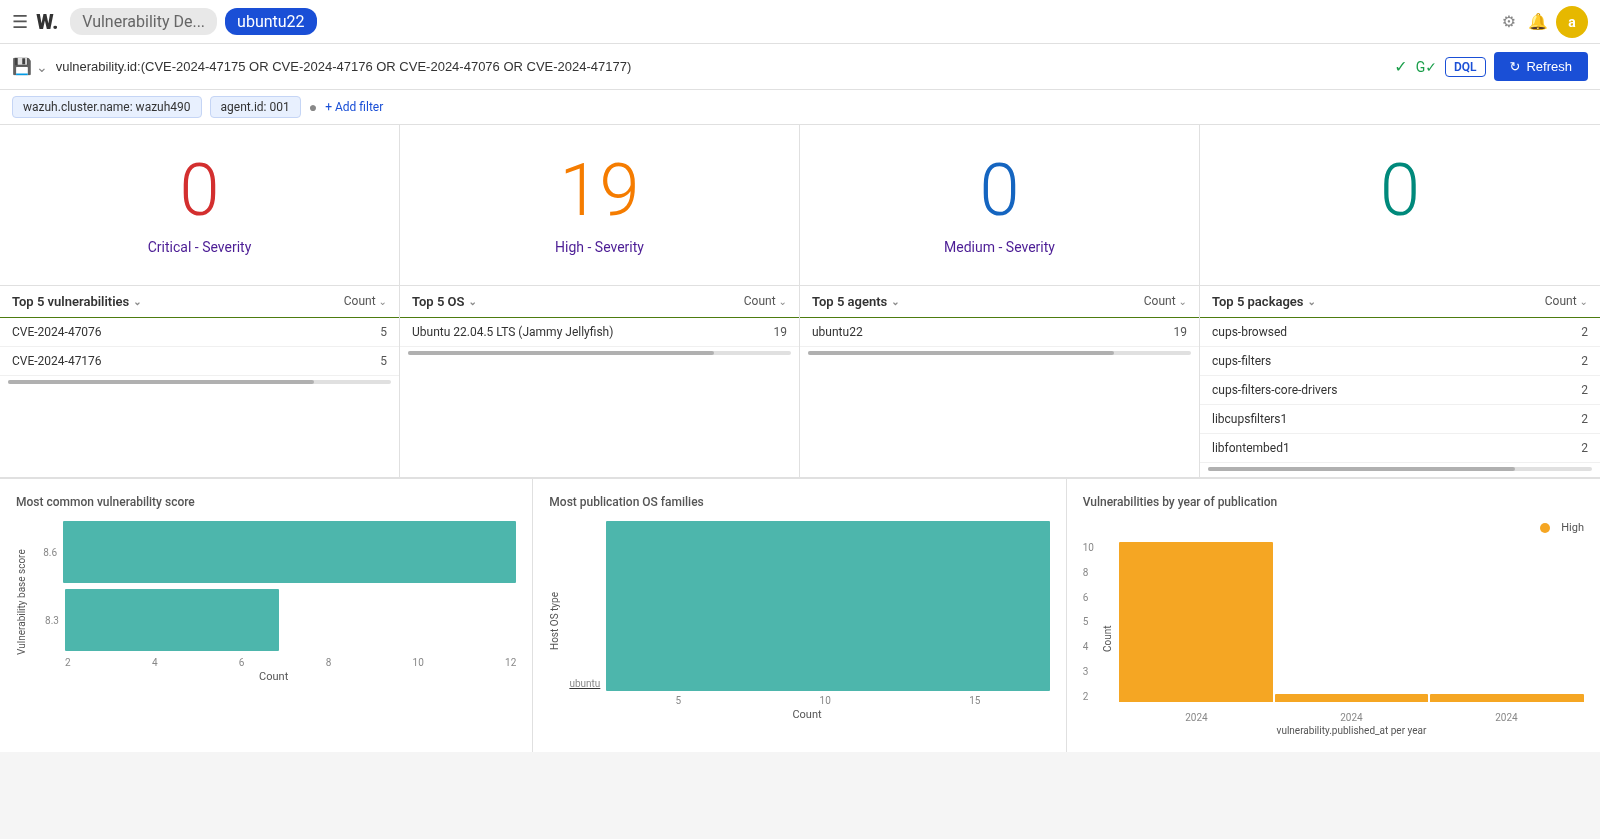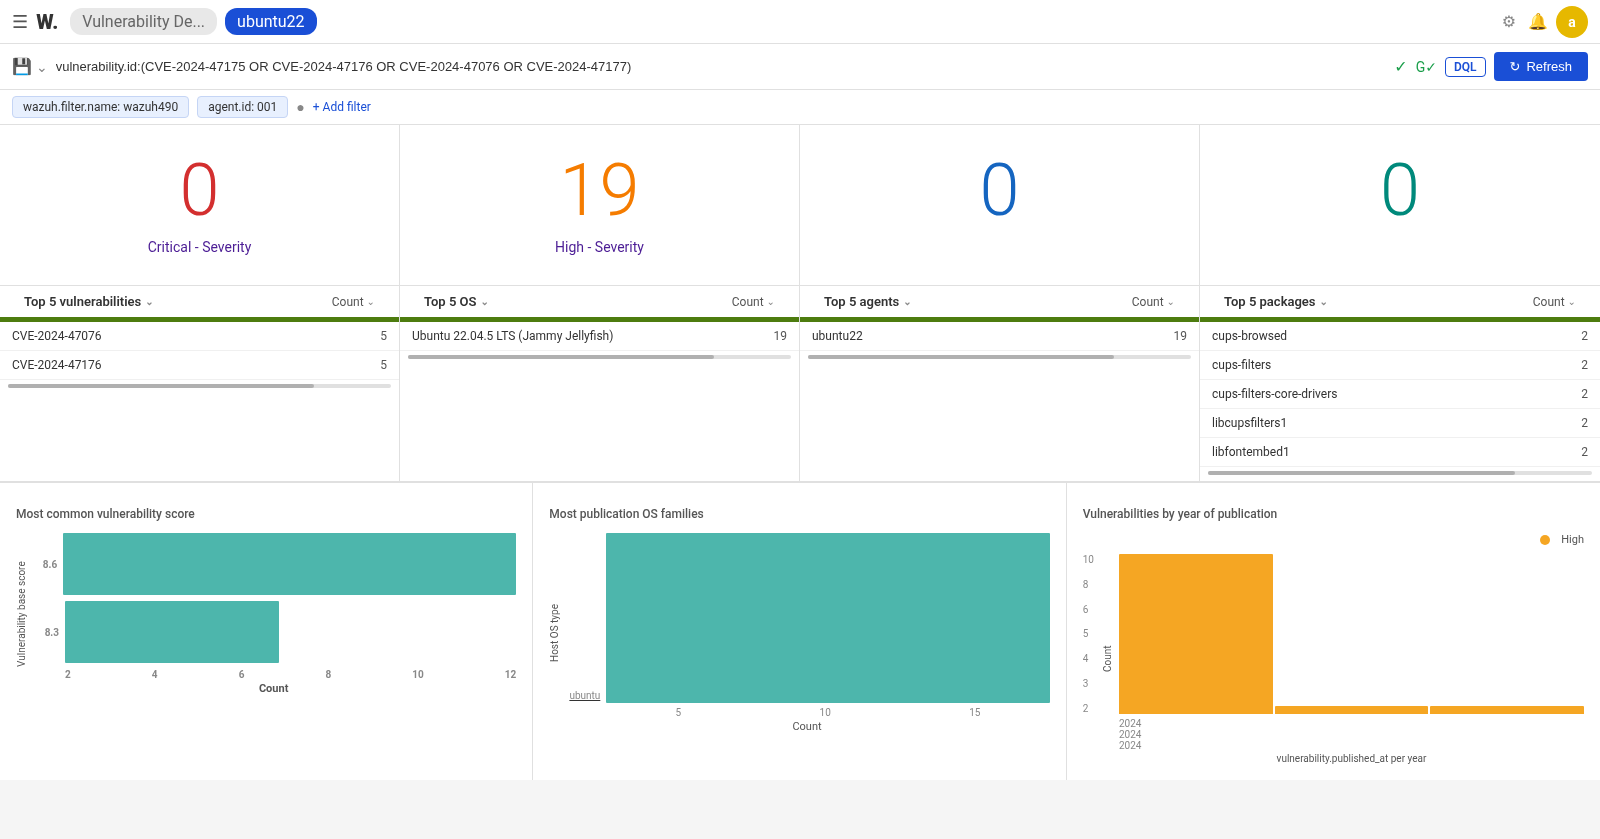--- a/index.html
+++ b/index.html
@@ -62,40 +62,40 @@
     .color-low { color: #00897b; }
 
     
     .tables-row {
       display: grid; grid-template-columns: repeat(4, 1fr); gap: 0;
       background: #fff; border-bottom: 1px solid #e0e0e0;
     }
     .table-section { border-right: 1px solid #e0e0e0; overflow: hidden; }
     .table-section:last-child { border-right: none; }
     .table-header {
-      display: flex; align-items: center; justify-content: space-between;
-      padding: 8px 24px; border-bottom: 5px solid #4d7c0f; background: #fff;
+      display: flex; align-items: flex-start; justify-content: space-between;
+      padding: 8px 12px; border-bottom: 1px solid #4d7c0f; background: #fff;
     }
     .table-header-title { font-weight: 600; font-size: 13px; color: #333; display: flex; align-items: center; gap: 4px; }
     .table-header-count { font-size: 12px; color: #555; display: flex; align-items: center; gap: 3px; cursor: pointer; }
     .chevron { font-size: 10px; color: #888; }
     .table-row { display: flex; justify-content: space-between; padding: 7px 12px; border-bottom: 1px solid #f0f0f0; font-size: 12px; }
     .table-row:last-child { border-bottom: none; }
     .table-row-val { color: #555; }
     .scrollbar-hint { height: 4px; background: #e0e0e0; margin: 4px 8px 6px; border-radius: 2px; position: relative; }
     .scrollbar-thumb { height: 4px; background: #b0b0b0; border-radius: 2px; width: 80%; }
 
     
     .charts-row {
       display: grid; grid-template-columns: 1fr 1fr 1fr; gap: 0;
       background: #fff; border-top: 1px solid #e0e0e0;
     }
     .chart-panel { border-right: 1px solid #e0e0e0; padding: 16px; }
     .chart-panel:last-child { border-right: none; }
-    .chart-title { font-size: 12px; color: #555; margin-bottom: 12px; font-weight: 500; margin-top: 8px; }
+    .chart-title { font-size: 12px; color: #555; margin-bottom: 12px; font-weight: 500; }
     .legend-dot { display: inline-block; width: 10px; height: 10px; border-radius: 50%; background: #f5a623; margin-right: 4px; }
     .legend-label { font-size: 11px; color: #555; margin-left: 7px; }
     .legend-row { display: flex; align-items: center; justify-content: flex-end; margin-bottom: 8px; }
   </style>
 </head>
 <body>
 
 <div class="top-nav">
   <span class="hamburger">☰</span>
   <span class="logo">W.</span>
@@ -118,37 +118,38 @@
   <span style="color:#1a9e4a;font-size:16px;">✓</span>
   <span style="color:#1a9e4a;font-size:14px;">G✓</span>
   <div class="dql-badge">DQL</div>
   <button class="refresh-btn">
     <span>↻</span>
     <span>Refresh</span>
   </button>
 </div>
 
 <div class="filter-bar">
-  <div class="filter-chip">wazuh.filter.name: wazuh490</div>
+  <div class="filter-chip">wazuh.cluster.name: wazuh490</div>
   <div class="filter-chip">agent.id: 001</div>
   <span class="filter-icon">●</span>
   <span class="add-filter">+ Add filter</span>
 </div>
 
 <div class="severity-row">
   <div class="severity-card">
     <div class="severity-number color-critical">0</div>
     <div class="severity-label">Critical - Severity</div>
   </div>
   <div class="severity-card">
     <div class="severity-number color-high">19</div>
     <div class="severity-label">High - Severity</div>
   </div>
   <div class="severity-card">
     <div class="severity-number color-medium">0</div>
+    <div class="severity-label">Medium - Severity</div>
   </div>
   <div class="severity-card">
     <div class="severity-number color-low">0</div>
   </div>
 </div>
 
 <div class="tables-row">
 
   <div class="table-section">
     <div class="table-header">
@@ -251,21 +252,21 @@
   </div>
 
 </div>
 
 <div class="charts-row">
 
   <div class="chart-panel">
     <div class="chart-title">Most common vulnerability score</div>
     <div style="display:flex; gap:4px; align-items:stretch;">
       <div style="font-size:10px;color:#555;writing-mode:vertical-rl;transform:rotate(180deg);text-align:center;white-space:nowrap;">Vulnerability base score</div>
-      <div style="flex:1;font-weight:bold;">
+      <div style="flex:1;">
 
         <div style="display:flex;align-items:center;margin-bottom:6px;">
           <span style="font-size:10px;color:#888;width:28px;text-align:right;margin-right:6px;">8.6</span>
           <div style="height:62px;background:#4db6ac;width:100%;border-radius:1px;"></div>
         </div>
 
         <div style="display:flex;align-items:center;margin-bottom:6px;">
           <span style="font-size:10px;color:#888;width:28px;text-align:right;margin-right:6px;">8.3</span>
           <div style="height:62px;background:#4db6ac;width:44%;border-radius:1px;"></div>
         </div>
@@ -321,21 +322,21 @@
       </div>
 
       <div style="font-size:10px;color:#555;writing-mode:vertical-rl;transform:rotate(180deg);text-align:center;white-space:nowrap;margin-right:2px;">Count</div>
 
       <div style="flex:1;">
         <div style="display:flex;align-items:flex-end;gap:2px;height:160px;">
           <div style="flex:1;height:100%;background:#f5a623;border-radius:1px 1px 0 0;"></div>
           <div style="flex:1;height:5%;background:#f5a623;border-radius:1px 1px 0 0;"></div>
           <div style="flex:1;height:5%;background:#f5a623;border-radius:1px 1px 0 0;"></div>
         </div>
-        <div style="display:flex;justify-content:space-around;margin-top:4px;flex-direction:column;">
+        <div style="display:flex;justify-content:space-around;margin-top:10px;">
           <span style="font-size:10px;color:#888;">2024</span>
           <span style="font-size:10px;color:#888;">2024</span>
           <span style="font-size:10px;color:#888;">2024</span>
         </div>
         <div style="text-align:center;font-size:10px;color:#555;margin-top:2px;">vulnerability.published_at per year</div>
       </div>
     </div>
   </div>
 
 </div>

